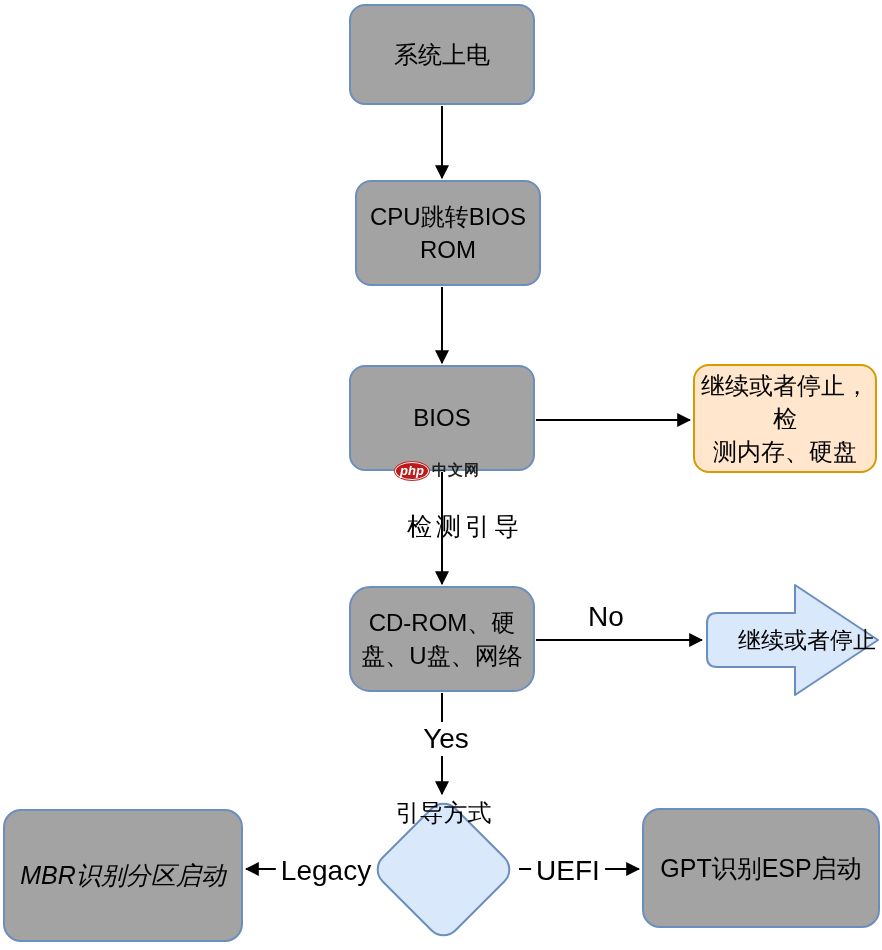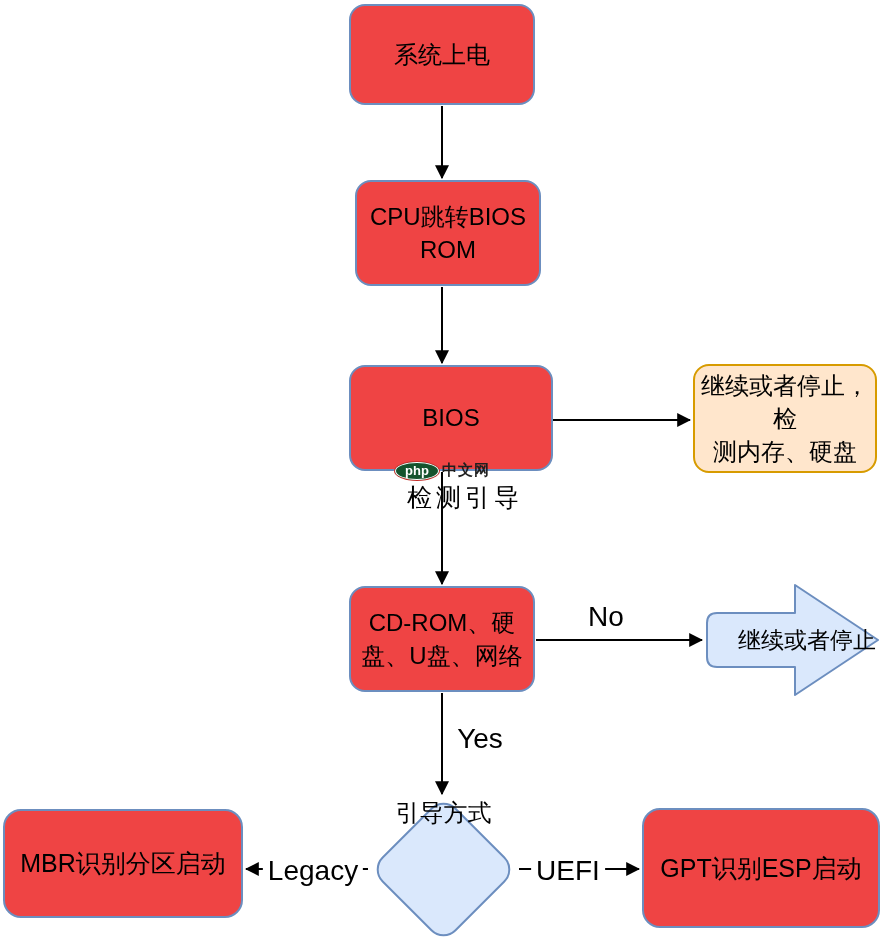--- a/index.html
+++ b/index.html
@@ -12,21 +12,21 @@
     color: #000;
     overflow: hidden;
   }
   svg.edges { position: absolute; left: 0; top: 0; z-index: 1; }
   svg.edges line { stroke: #000; stroke-width: 2; }
   .shape-arrow { fill: #dae8fc; stroke: #6c8ebf; stroke-width: 2; stroke-linejoin: round; }
 
   .node {
     position: absolute;
     box-sizing: border-box;
-    background: #ef4444;
+    background: #a3a3a3;
     border: 2px solid #6c8ebf;
     border-radius: 16px;
     display: flex;
     align-items: center;
     justify-content: center;
     text-align: center;
     font-size: 24px;
     z-index: 2;
   }
   .node span { white-space: pre-line; line-height: 1.38; }
@@ -77,24 +77,25 @@
     z-index: 0;
   }
 
   .watermark {
     position: absolute;
     left: 395px; top: 461px;
     display: flex; align-items: center; gap: 3px;
     z-index: 6;
   }
   .wm-badge {
-    width: 44px; height: 18px;
-    background: #14532d;
+    width: 34px; height: 18px;
+    background: #b91c1c;
     border-radius: 50%;
     color: #fff;
+    font-style: italic;
     font-weight: bold;
     font-size: 13px;
     display: flex; align-items: center; justify-content: center;
     box-shadow: inset 0 0 0 1px #fff, 0 0 0 1px #c52f2b;
   }
   .wm-text {
     font-weight: bold;
     font-size: 15px;
     color: #1f1f1f;
     letter-spacing: 1px;
@@ -115,65 +116,65 @@
     <line x1="442" y1="287" x2="442" y2="363" marker-end="url(#arr)"></line>
     <line x1="536" y1="420" x2="690" y2="420" marker-end="url(#arr)"></line>
     <line x1="442" y1="472" x2="442" y2="584" marker-end="url(#arr)"></line>
     <line x1="536" y1="640" x2="702" y2="640" marker-end="url(#arr)"></line>
     <line x1="442" y1="693" x2="442" y2="794" marker-end="url(#arr)"></line>
     <line x1="368" y1="869" x2="246" y2="869" marker-end="url(#arr)"></line>
     <line x1="519" y1="869" x2="639" y2="869" marker-end="url(#arr)"></line>
     <path class="shape-arrow" d="M 717,613 L 795,613 L 795,585 L 878,640 L 795,695 L 795,667 L 717,667 Q 707,667 707,657 L 707,623 Q 707,613 717,613 Z"></path>
   </svg>
 
-  <div class="elabel detect" style="left:407px; top:481px;">检测引导</div>
+  <div class="elabel detect" style="left:407px; top:510px;">检测引导</div>
 
   <div class="node" style="left:349px; top:4px; width:186px; height:101px;">
     <span>系统上电</span>
   </div>
 
   <div class="node" style="left:349px; top:180px; width:186px; height:106px;margin-left:6px;">
     <span>CPU跳转BIOS
 ROM</span>
   </div>
 
-  <div class="node" style="left:349px; top:365px; width:204px; height:106px;">
+  <div class="node" style="left:349px; top:365px; width:186px; height:106px;">
     <span>BIOS</span>
   </div>
 
   <div class="node orange" style="left:693px; top:364px; width:184px; height:109px;">
     <span>继续或者停止，检
 测内存、硬盘</span>
   </div>
 
-  <div class="node" style="left:349px; top:586px; width:186px; height:106px;">
+  <div class="node" style="left:349px; top:586px; width:186px; height:106px;border-radius:21px;">
     <span>CD-ROM、硬
 盘、U盘、网络</span>
   </div>
 
   <div class="shape-label">
     <span>继续或者停止</span>
   </div>
 
   <div class="diamond-shape"></div>
   <div class="diamond-label">
     <span>引导方式</span>
   </div>
 
-  <div class="node big" style="left:3px; top:809px; width:240px; height:109px;">
+  <div class="node big" style="left:3px; top:809px; width:240px; height:133px;font-style:italic;">
     <span>MBR识别分区启动</span>
   </div>
 
   <div class="node big" style="left:642px; top:808px; width:238px; height:120px;">
     <span>GPT识别ESP启动</span>
   </div>
 
   <div class="elabel" style="left:606px; top:617px;">No</div>
-  <div class="elabel bg" style="left:446px; top:739px;margin-left:34px;">Yes</div>
-  <div class="elabel bg" style="left:313px; top:871px;">Legacy</div>
+  <div class="elabel bg" style="left:446px; top:739px;">Yes</div>
+  <div class="elabel bg" style="left:326px; top:871px;">Legacy</div>
   <div class="elabel bg" style="left:568px; top:871px;">UEFI</div>
 
   <div class="watermark">
     <span class="wm-badge">php</span>
     <span class="wm-text">中文网</span>
   </div>
 
 </div>
 
 </body></html>

